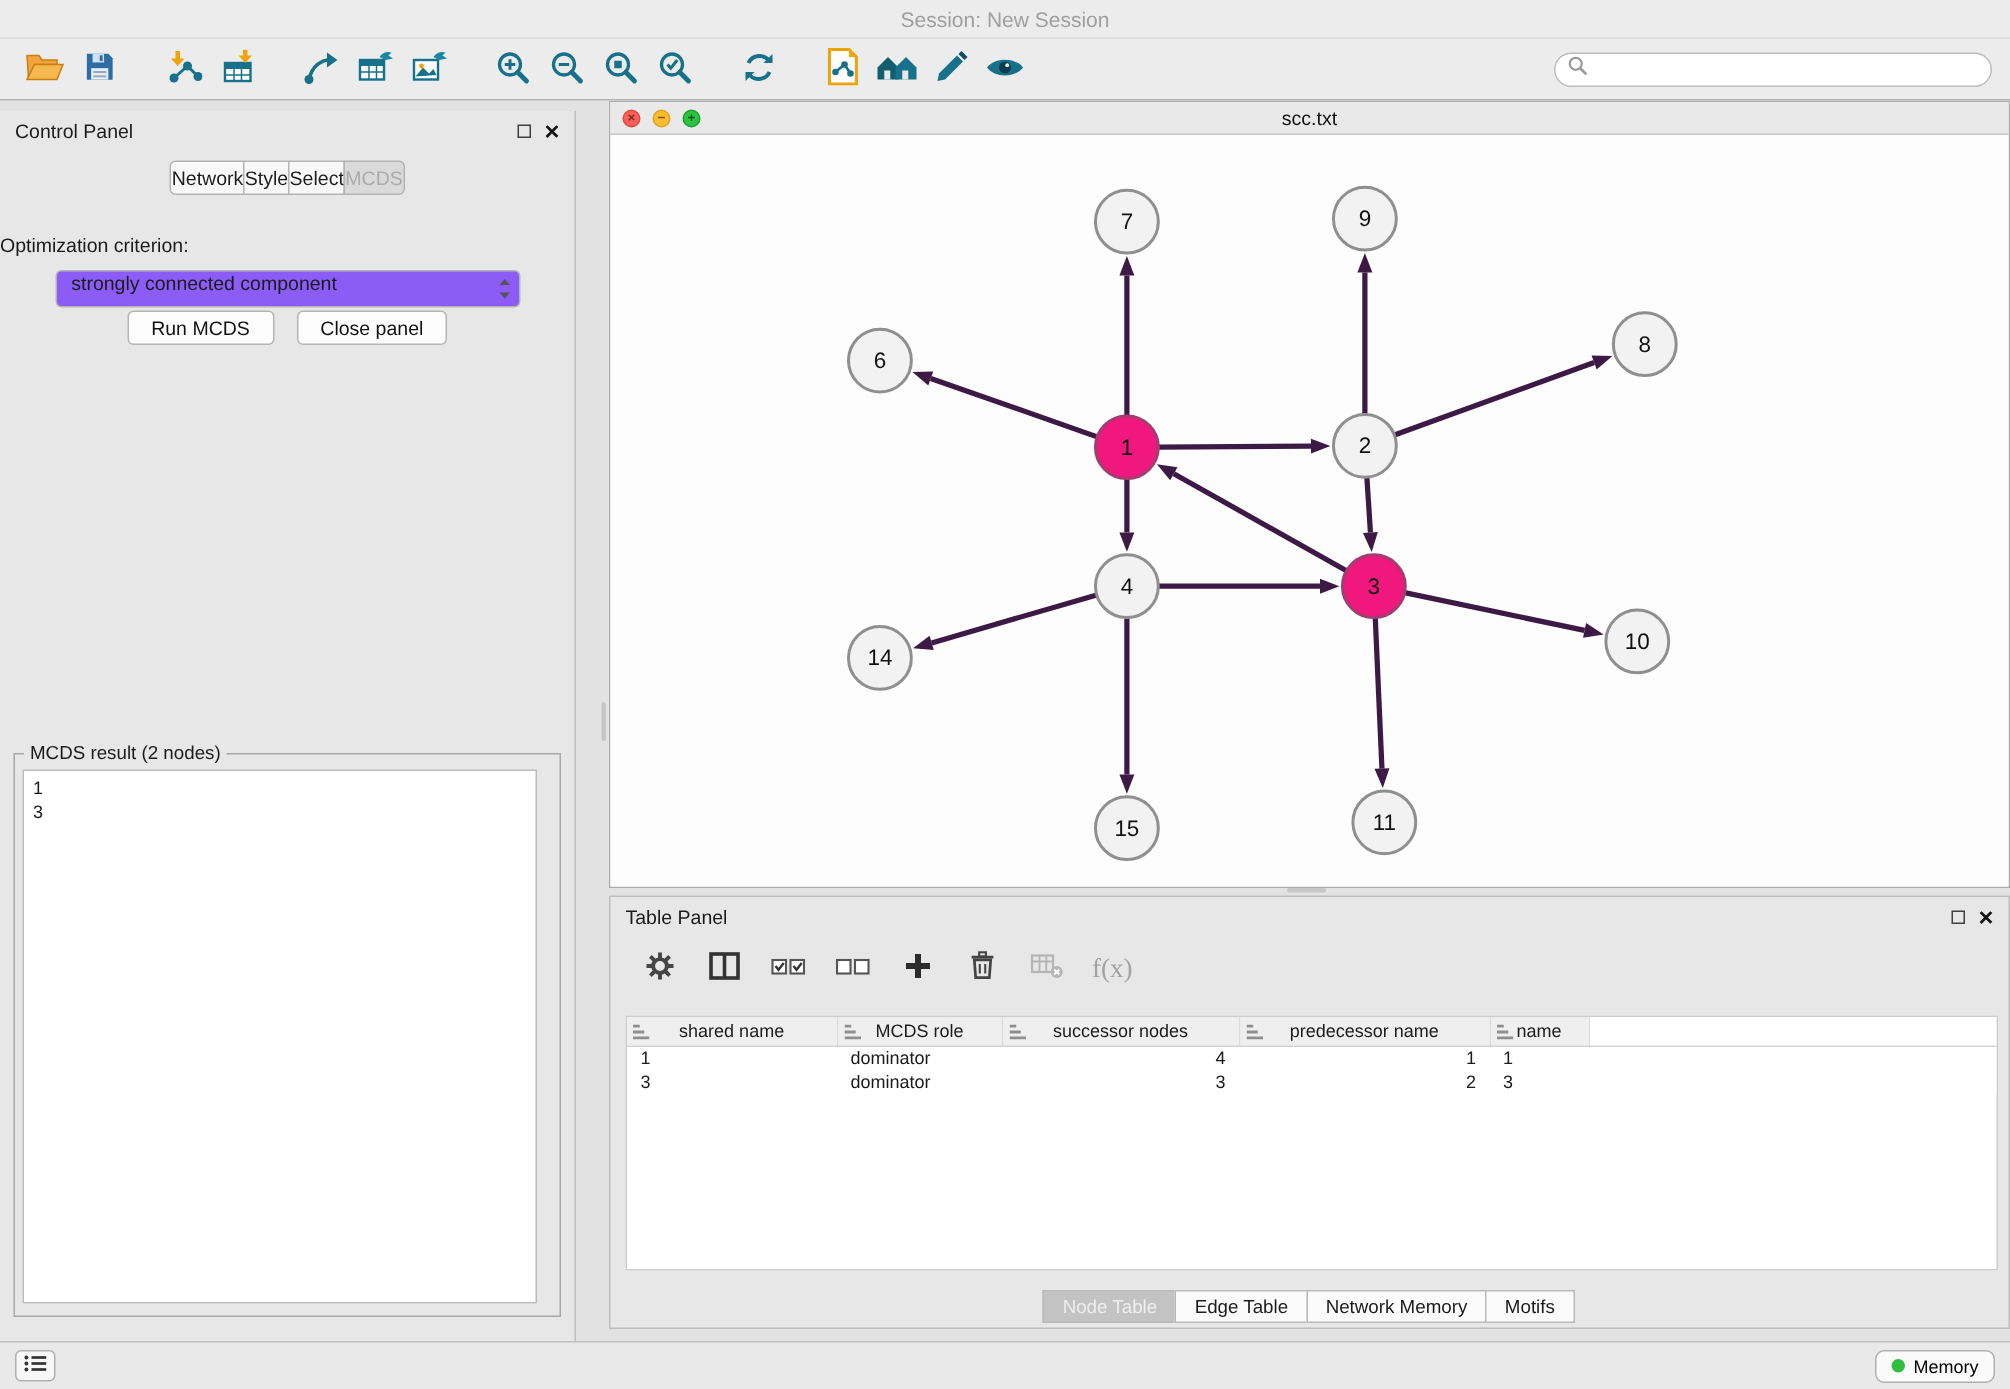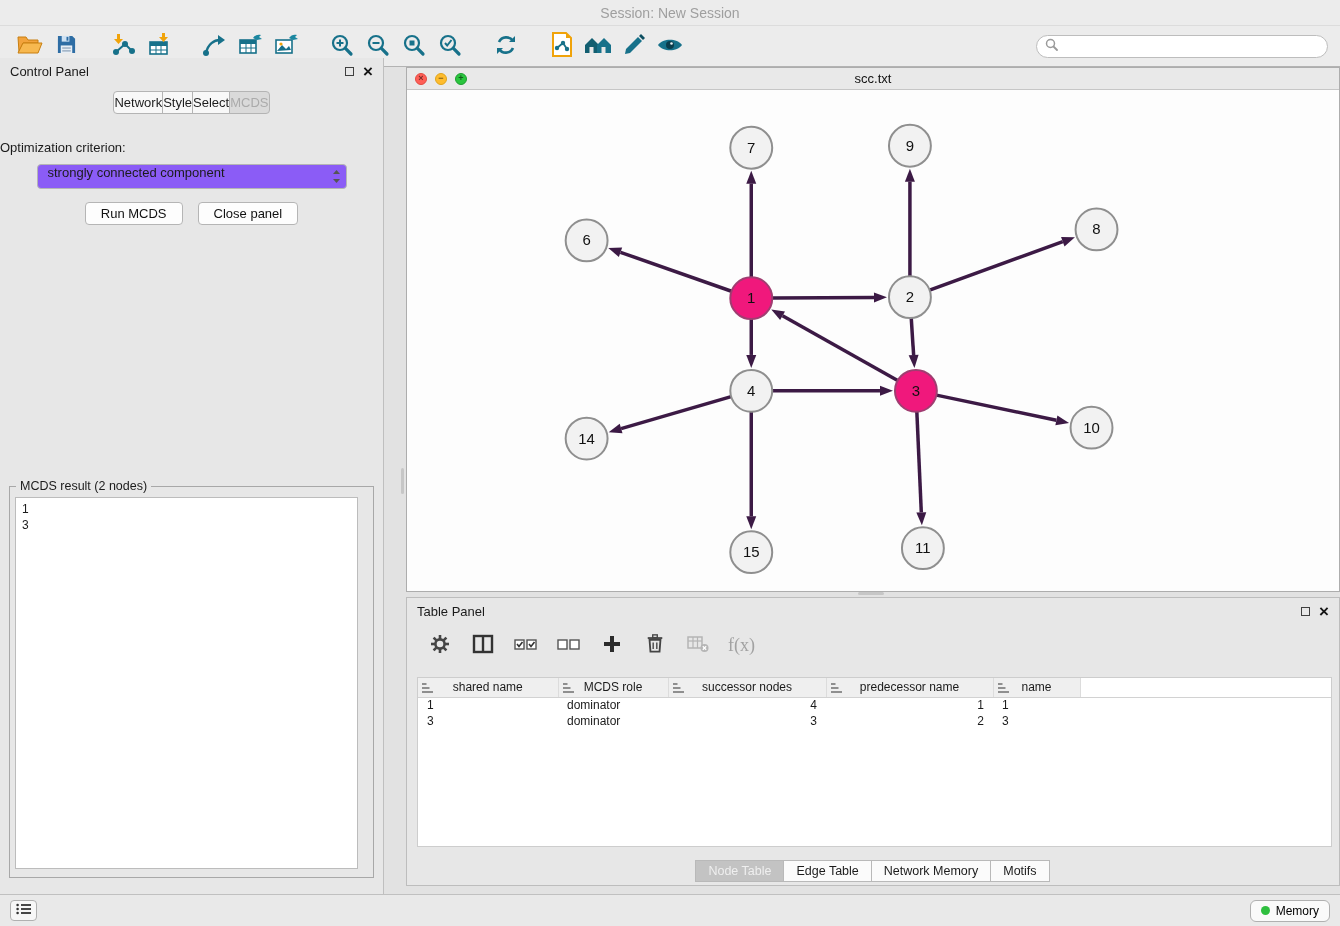--- a/index.html
+++ b/index.html
@@ -8,34 +8,34 @@
 
 
 .titlebar{position:absolute;top:0;left:0;right:0;height:26px;background:#ececec;border-bottom:1px solid #dcdcdc;display:flex;align-items:center;justify-content:center;font-size:14px;color:#9f9f9f}
 .toolbar{position:absolute;top:26px;left:0;right:0;height:41px;background:#ececec;border-bottom:1px solid #b3b3b3;display:flex;align-items:center;padding:0 12px}
 .tb{background:none;border:none;width:36px;height:32px;display:flex;align-items:center;justify-content:center;cursor:pointer}
 .gap-m{width:20px;flex:none}
 .search-field{margin-left:auto;width:292px;height:23px;background:#fff;border:1px solid #bdbdbd;border-radius:12px;display:flex;align-items:center;padding:0 8px;gap:5px}
 .search-field input{flex:1;border:none;outline:none;background:none;font-size:12px;font-family:inherit;color:#333}
 
 
-.control-panel{position:absolute;left:0;top:58px;width:384px;bottom:32px;background:#e7e7e7;border-right:1px solid #bfbfbf}
+.control-panel{position:absolute;left:0;top:74px;width:384px;bottom:32px;background:#e7e7e7;border-right:1px solid #bfbfbf}
 .cp-header{height:26px;display:flex;align-items:center;padding:0 10px;font-size:13px}
 .hdr-btns{margin-left:auto;display:flex;align-items:center;gap:9px}
 .float-btn{width:9px;height:9px;border:1.5px solid #3f3f3f;display:inline-block;cursor:pointer}
 .close-x{font-size:17px;font-weight:bold;color:#141414;line-height:1;cursor:pointer}
 .cp-tabs{display:flex;justify-content:center;margin-top:7px}
 .seg-tab{border:1px solid #b4b4b4;background:#f8f8f8;padding:3px 0;font-size:13px;color:#1d1d1d;margin-left:-1px;cursor:pointer}
 .seg-tab:first-child{border-radius:4px 0 0 4px;margin-left:0}
 .seg-tab:last-child{border-radius:0 4px 4px 0}
 .seg-tab.active{background:#dadada;color:#ababab}
 .opt-label{margin-top:26px;font-size:13px}
 .criterion-select{width:310px;height:25px;margin:9px auto 0;background:#8b5cf6;border:1px solid #b5b5b5;border-radius:4px;display:flex;padding:0 5px 0 10px;font-size:13px;cursor:pointer}
 .criterion-select .stepper{margin-left:auto;display:flex;align-items:center}
-.cp-buttons{display:flex;justify-content:center;gap:15px;margin-top:13px}
+.cp-buttons{display:flex;justify-content:center;gap:15px;margin-top:2px}
 .cp-buttons button{font-family:inherit;font-size:13px;background:#fdfdfd;border:1px solid #b5b5b5;border-radius:4px;padding:3px 15px;cursor:pointer;color:#111}
 .result-group{position:absolute;left:9px;right:9px;top:428px;bottom:16px;border:1px solid #a8a8a8}
 .result-legend{position:absolute;top:-8px;left:6px;background:#e7e7e7;padding:0 4px;font-size:12.5px}
 .result-list{position:absolute;left:5px;top:10px;right:15px;bottom:8px;background:#fff;border:1px solid #bcbcbc;font-size:12px;padding:3px 6px;line-height:16px;overflow:auto}
 
 
 .network-window{position:absolute;left:406px;top:67px;width:934px;height:525px;background:#fff;border:1px solid #adadad}
 .nw-titlebar{height:22px;background:#e9e9e9;border-bottom:1px solid #c6c6c6;display:flex;align-items:center;padding:0 8px;position:relative}
 .traffic{display:flex;gap:8px;z-index:2}
 .light{width:12px;height:12px;border-radius:50%;display:flex;align-items:center;justify-content:center;font-size:9px;font-weight:bold;color:rgba(0,0,0,.55);line-height:1;cursor:pointer}
@@ -445,21 +445,21 @@
             <th style="width: 158px;"><span class="hdr-ic"><svg width="11" height="10" viewBox="0 0 11 10">
                   <rect width="4.5" height="2" y="0" fill="#8f8f8f"></rect>
                   <rect width="7.5" height="2" y="4" fill="#8f8f8f"></rect>
                   <rect width="11" height="2" y="8" fill="#8f8f8f"></rect>
                 </svg></span><span>successor nodes</span></th>
             <th style="width: 167px;"><span class="hdr-ic"><svg width="11" height="10" viewBox="0 0 11 10">
                   <rect width="4.5" height="2" y="0" fill="#8f8f8f"></rect>
                   <rect width="7.5" height="2" y="4" fill="#8f8f8f"></rect>
                   <rect width="11" height="2" y="8" fill="#8f8f8f"></rect>
                 </svg></span><span>predecessor name</span></th>
-            <th style="width: 87px;"><span class="hdr-ic"><svg width="11" height="10" viewBox="0 0 11 10">
+            <th style="width: 66px;"><span class="hdr-ic"><svg width="11" height="10" viewBox="0 0 11 10">
                   <rect width="4.5" height="2" y="0" fill="#8f8f8f"></rect>
                   <rect width="7.5" height="2" y="4" fill="#8f8f8f"></rect>
                   <rect width="11" height="2" y="8" fill="#8f8f8f"></rect>
                 </svg></span><span>name</span></th>
             <th class="filler"></th>
           </tr>
         </thead>
       <tbody>
           <tr>
             <td style="text-align: left;">1</td>

